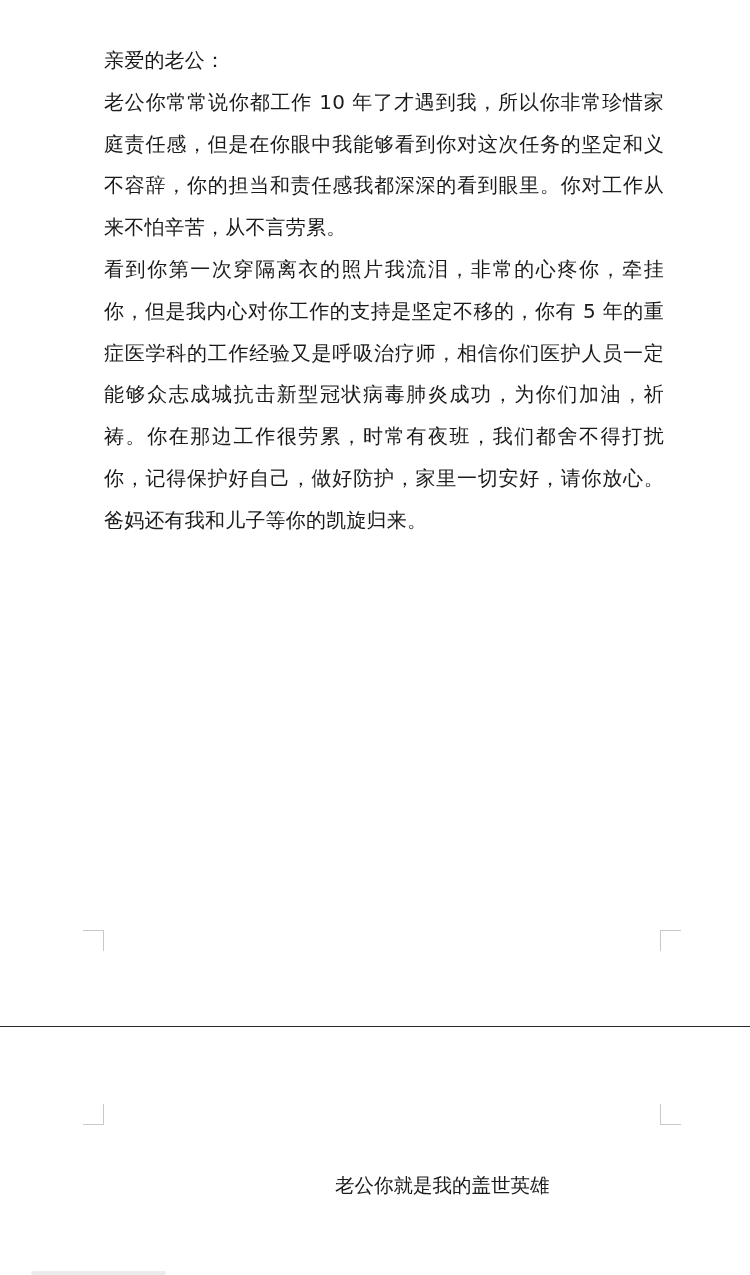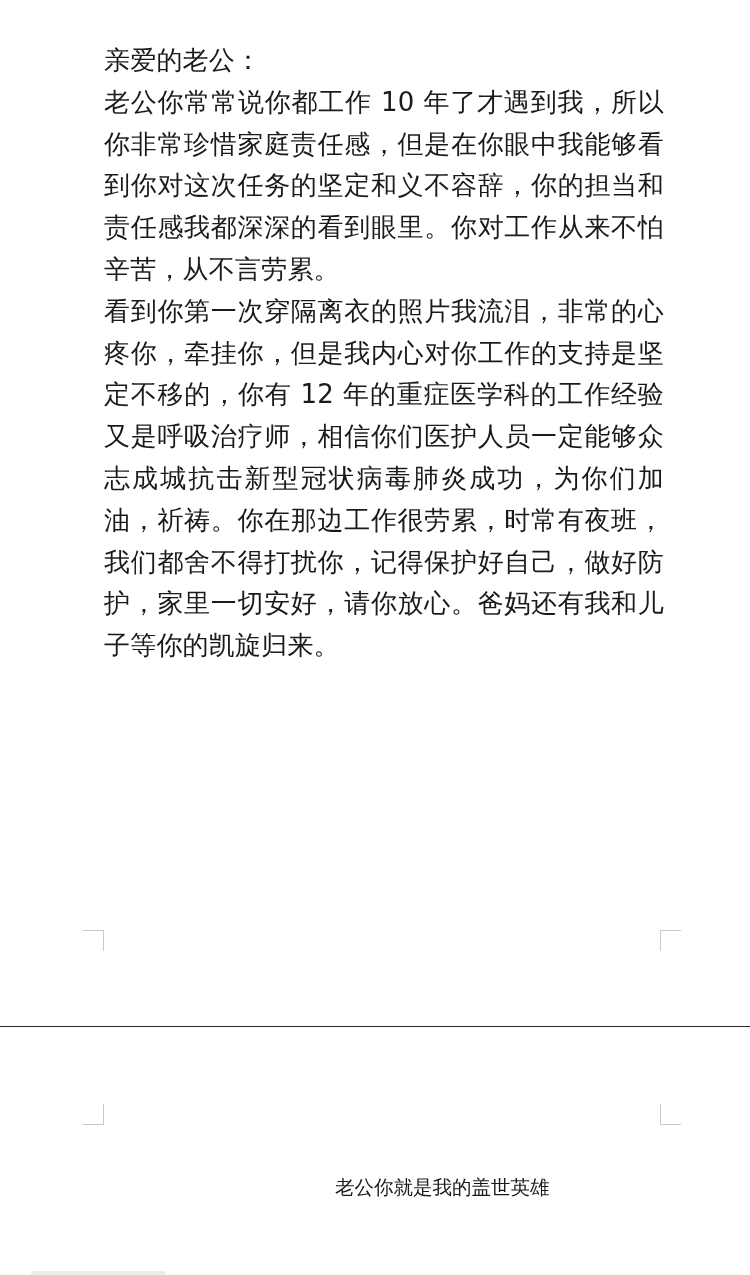--- a/index.html
+++ b/index.html
@@ -19,21 +19,21 @@
       position: absolute;
       left: 0;
       top: 0;
       width: 750px;
     }
     .body-text {
       position: absolute;
       left: 104px;
       top: 40px;
       width: 560px;
-      font-size: 26px;
+      font-size: 20px;
       line-height: 41.8px;
       letter-spacing: 0.2px;
       text-align: justify;
     }
     .body-text p {
       margin: 0;
     }
     .corner {
       position: absolute;
       width: 20px;
@@ -54,39 +54,39 @@
       height: 0;
       border-top: 1.5px solid #2a2a2a;
     }
     .signature {
       position: absolute;
       left: 335px;
       top: 1167px;
       font-size: 19.5px;
       line-height: 41px;
     }
-    .signature div { white-space: nowrap; }
+    .signature div { white-space: nowrap; font-family: Liberation Mono, monospace; }
     .bottom-bar {
       position: absolute;
       left: 31px;
       top: 1271px;
       width: 135px;
       height: 4px;
       background: #ececec;
       border-radius: 2px;
     }
   </style>
 </head>
 <body>
 
 <div class="page">
   <div class="body-text">
     <p>亲爱的老公：</p>
     <p>老公你常常说你都工作 10 年了才遇到我，所以你非常珍惜家庭责任感，但是在你眼中我能够看到你对这次任务的坚定和义不容辞，你的担当和责任感我都深深的看到眼里。你对工作从来不怕辛苦，从不言劳累。</p>
-    <p>看到你第一次穿隔离衣的照片我流泪，非常的心疼你，牵挂你，但是我内心对你工作的支持是坚定不移的，你有 12 年的重症医学科的工作经验又是呼吸治疗师，相信你们医护人员一定能够众志成城抗击新型冠状病毒肺炎成功，为你们加油，祈祷。你在那边工作很劳累，时常有夜班，我们都舍不得打扰你，记得保护好自己，做好防护，家里一切安好，请你放心。爸妈还有我和儿子等你的凯旋归来。</p>
+    <p>看到你第一次穿隔离衣的照片我流泪，非常的心疼你，牵挂你，但是我内心对你工作的支持是坚定不移的，你有 5 年的重症医学科的工作经验又是呼吸治疗师，相信你们医护人员一定能够众志成城抗击新型冠状病毒肺炎成功，为你们加油，祈祷。你在那边工作很劳累，时常有夜班，我们都舍不得打扰你，记得保护好自己，做好防护，家里一切安好，请你放心。爸妈还有我和儿子等你的凯旋归来。</p>
   </div>
 
   <div class="corner tl"></div>
   <div class="corner tr"></div>
   <div class="page-break"></div>
   <div class="corner bl"></div>
   <div class="corner br"></div>
 
   <div class="signature">
     <div>老公你就是我的盖世英雄</div>

